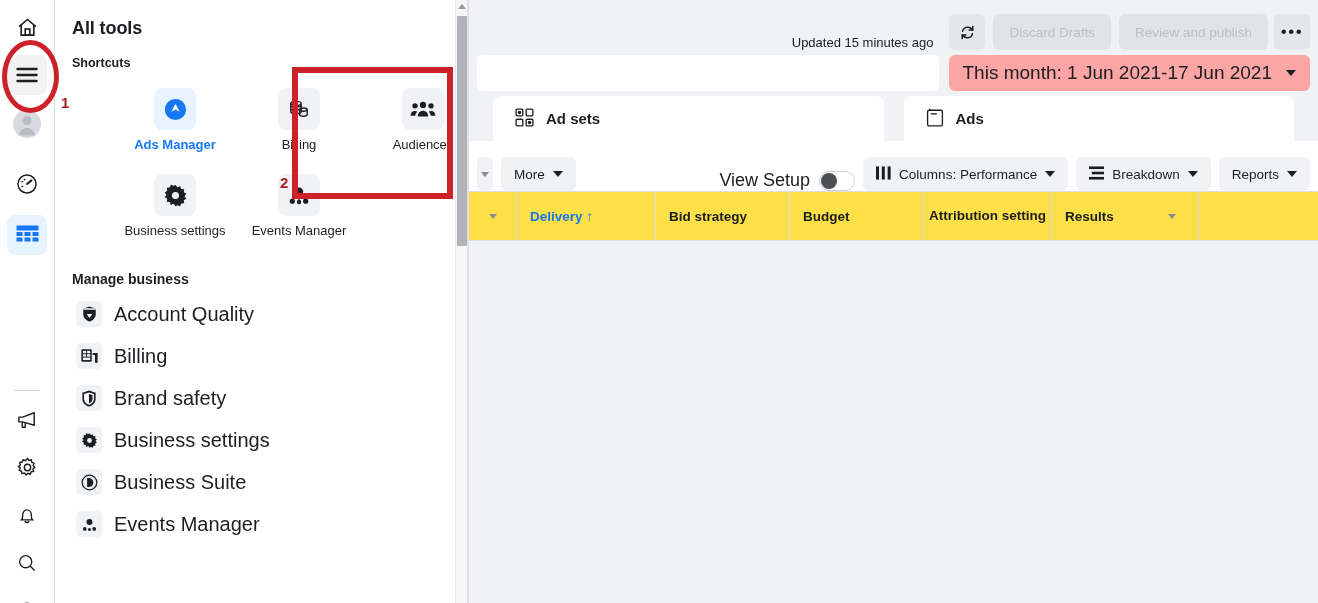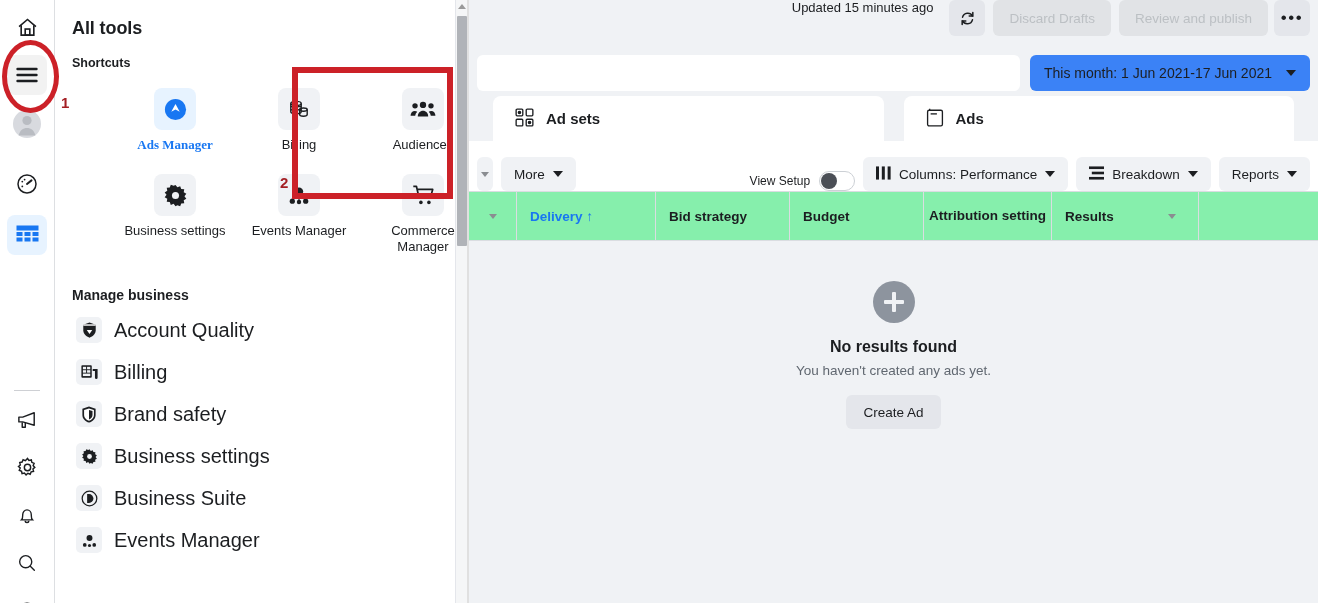--- a/index.html
+++ b/index.html
@@ -48,21 +48,21 @@
     text-align: center;
   }
   .shortcut .sq {
     width: 42px; height: 42px; border-radius: 8px; background: #f0f2f5;
     display: flex; align-items: center; justify-content: center;
   }
   .shortcut.sel .sq { background: #e7f3ff; }
   .shortcut .lbl {
     margin-top: 7px; font-size: 13px; color: #1c1e21; line-height: 16px;
   }
-  .shortcut.sel .lbl { color: #1877f2; font-weight: bold; font-family: Liberation Serif, serif; }
+  .shortcut.sel .lbl { color: #1877f2; font-weight: bold; }
 
   .manage-label {
     font-size: 14px; font-weight: bold; color: #1c1e21;
     padding: 24px 0 0 17px;
   }
   .mlist { padding: 6px 0 0 0; }
   .mrow {
     display: flex; align-items: center; height: 42px; padding-left: 13px;
     border-radius: 8px; margin: 0 8px;
   }
@@ -92,21 +92,21 @@
   }
 
   
   .content {
     position: absolute; left: 469px; top: 0; right: 0; height: 603px;
     background: #f0f2f5;
   }
   
   .hdr1 {
     position: absolute; top: 0; left: 0; right: 0; height: 50px;
-    background: #f0f2f5; display: flex; align-items: flex-start;
+    background: #f0f2f5; display: flex; align-items: flex-end;
     justify-content: flex-end; padding-right: 8px;
   }
   .updated-txt { font-size: 13px; color: #1c1e21; margin-right: 10px; }
   .icon-btn {
     width: 36px; height: 36px; border-radius: 6px; background: #e4e6eb;
     display: flex; align-items: center; justify-content: center;
     margin-left: 6px; color: #1c1e21;
   }
   .gbtn {
     height: 36px; border-radius: 6px; background: #e1e3e6;
@@ -118,23 +118,23 @@
 
   
   .hdr2 {
     position: absolute; top: 50px; left: 0; right: 0; height: 46px;
     background: #f0f2f5; display: flex; align-items: center; padding: 0 8px;
   }
   .searchbox {
     flex: 1; height: 36px; background: #ffffff; border-radius: 6px;
   }
   .datebtn {
-    height: 36px; background: #3b82f6; border-radius: 6px;
+    height: 36px; background: #fca5a5; border-radius: 6px;
     display: flex; align-items: center; padding: 0 14px; margin-left: 10px;
-    font-size: 14px; color: #1c1e21; white-space: nowrap;
+    font-size: 19px; color: #1c1e21; white-space: nowrap;
   }
   .caret {
     width: 0; height: 0; border-left: 5px solid transparent;
     border-right: 5px solid transparent; border-top: 6px solid #1c1e21;
     margin-left: 14px;
   }
 
   
   .tabs {
     position: absolute; top: 96px; left: 0; right: 0; height: 45px;
@@ -160,35 +160,35 @@
   .tb-caret {
     width: 0; height: 0; border-left: 5px solid transparent;
     border-right: 5px solid transparent; border-top: 6px solid #1c1e21;
   }
   .caret-sm {
     width: 0; height: 0; border-left: 4px solid transparent;
     border-right: 4px solid transparent; border-top: 5px solid #8a8d91;
   }
   .view-setup {
     display: flex; align-items: center; gap: 9px;
-    font-size: 12px; color: #1c1e21; margin-left: auto; margin-right: 8px;
+    font-size: 18px; color: #1c1e21; margin-left: auto; margin-right: 8px;
   }
   .toggle {
     width: 36px; height: 20px; border-radius: 10px; background: #ffffff;
     border: 1px solid #ccd0d5; position: relative;
   }
   .toggle .knob {
     position: absolute; left: 1px; top: 1px; width: 16px; height: 16px;
     border-radius: 50%; background: #4b4f56;
   }
 
   
   .thead {
     position: absolute; top: 191px; left: 0; right: 0; height: 50px;
-    background: #86efac; border-top: 1px solid #dadde1;
+    background: #fde047; border-top: 1px solid #dadde1;
     border-bottom: 1px solid #dadde1; display: flex;
   }
   .th {
     display: flex; align-items: center; padding-left: 13px;
     border-right: 1px solid #dadde1; font-size: 13.5px;
     font-weight: bold; color: #1c1e21;
   }
   .th.narrow { justify-content: center; padding-left: 0; }
   .th.center { justify-content: center; padding-left: 0; text-align: center; }
   .th.link { color: #1877f2; }
@@ -389,30 +389,20 @@
             <circle cx="12" cy="19" r="2.2"></circle>
             <circle cx="18.7" cy="18.2" r="2.6"></circle>
             <path d="M11.4 12.6h1.2v4.4h-1.2z"></path>
             <path d="M9 12.3l.9.8-4 4.6-.9-.8z"></path>
             <path d="M15 12.3l-.9.8 4 4.6.9-.8z"></path>
           </svg>
         </div>
         <div class="lbl">Events Manager</div>
       </div>
 
-      <div class="shortcut">
-        <div class="sq">
-          <svg width="25" height="24" viewBox="0 0 24 24" fill="none" stroke="#1c1e21" stroke-width="1.7" stroke-linejoin="round">
-            <path d="M1.8 3.3h3.1l2.6 11.2h11.4l2.3-8.1H6"></path>
-            <circle cx="9.4" cy="19.4" r="1.8" fill="#1c1e21" stroke="none"></circle>
-            <circle cx="17.4" cy="19.4" r="1.8" fill="#1c1e21" stroke="none"></circle>
-          </svg>
-        </div>
-        <div class="lbl">Commerce Manager</div>
-      </div>
     </div>
 
     <div class="manage-label">Manage business</div>
 
     <div class="mlist">
 
       <div class="mrow">
         <div class="ic">
           <svg width="15" height="16" viewBox="0 0 16 18" fill="#1c1e21">
             <path d="M8 0.6 15 3v6.4C15 13.4 11.9 16.4 8 17.6 4.1 16.4 1 13.4 1 9.4V3z"></path>
@@ -595,26 +585,20 @@
       <div class="th link" style="width:139px">Delivery ↑</div>
       <div class="th" style="width:134px">Bid strategy</div>
       <div class="th" style="width:134px">Budget</div>
       <div class="th center" style="width:128px;line-height:16px">Attribution setting</div>
       <div class="th" style="width:93px;border-right:none">Results</div>
       <div class="th narrow" style="width:54px">
         <span class="caret-sm"></span>
       </div>
     </div>
 
-    <div class="empty">
-      <div class="plus-circle"></div>
-      <div class="empty-title">No results found</div>
-      <div class="empty-sub">You haven't created any ads yet.</div>
-      <div class="empty-btn">Create Ad</div>
-    </div>
   </div>
 
   <div class="anno-ellipse"></div>
   <div class="anno-num n1">1</div>
   <div class="anno-rect"></div>
   <div class="anno-num n2">2</div>
 
 </div>
 
 </body></html>

